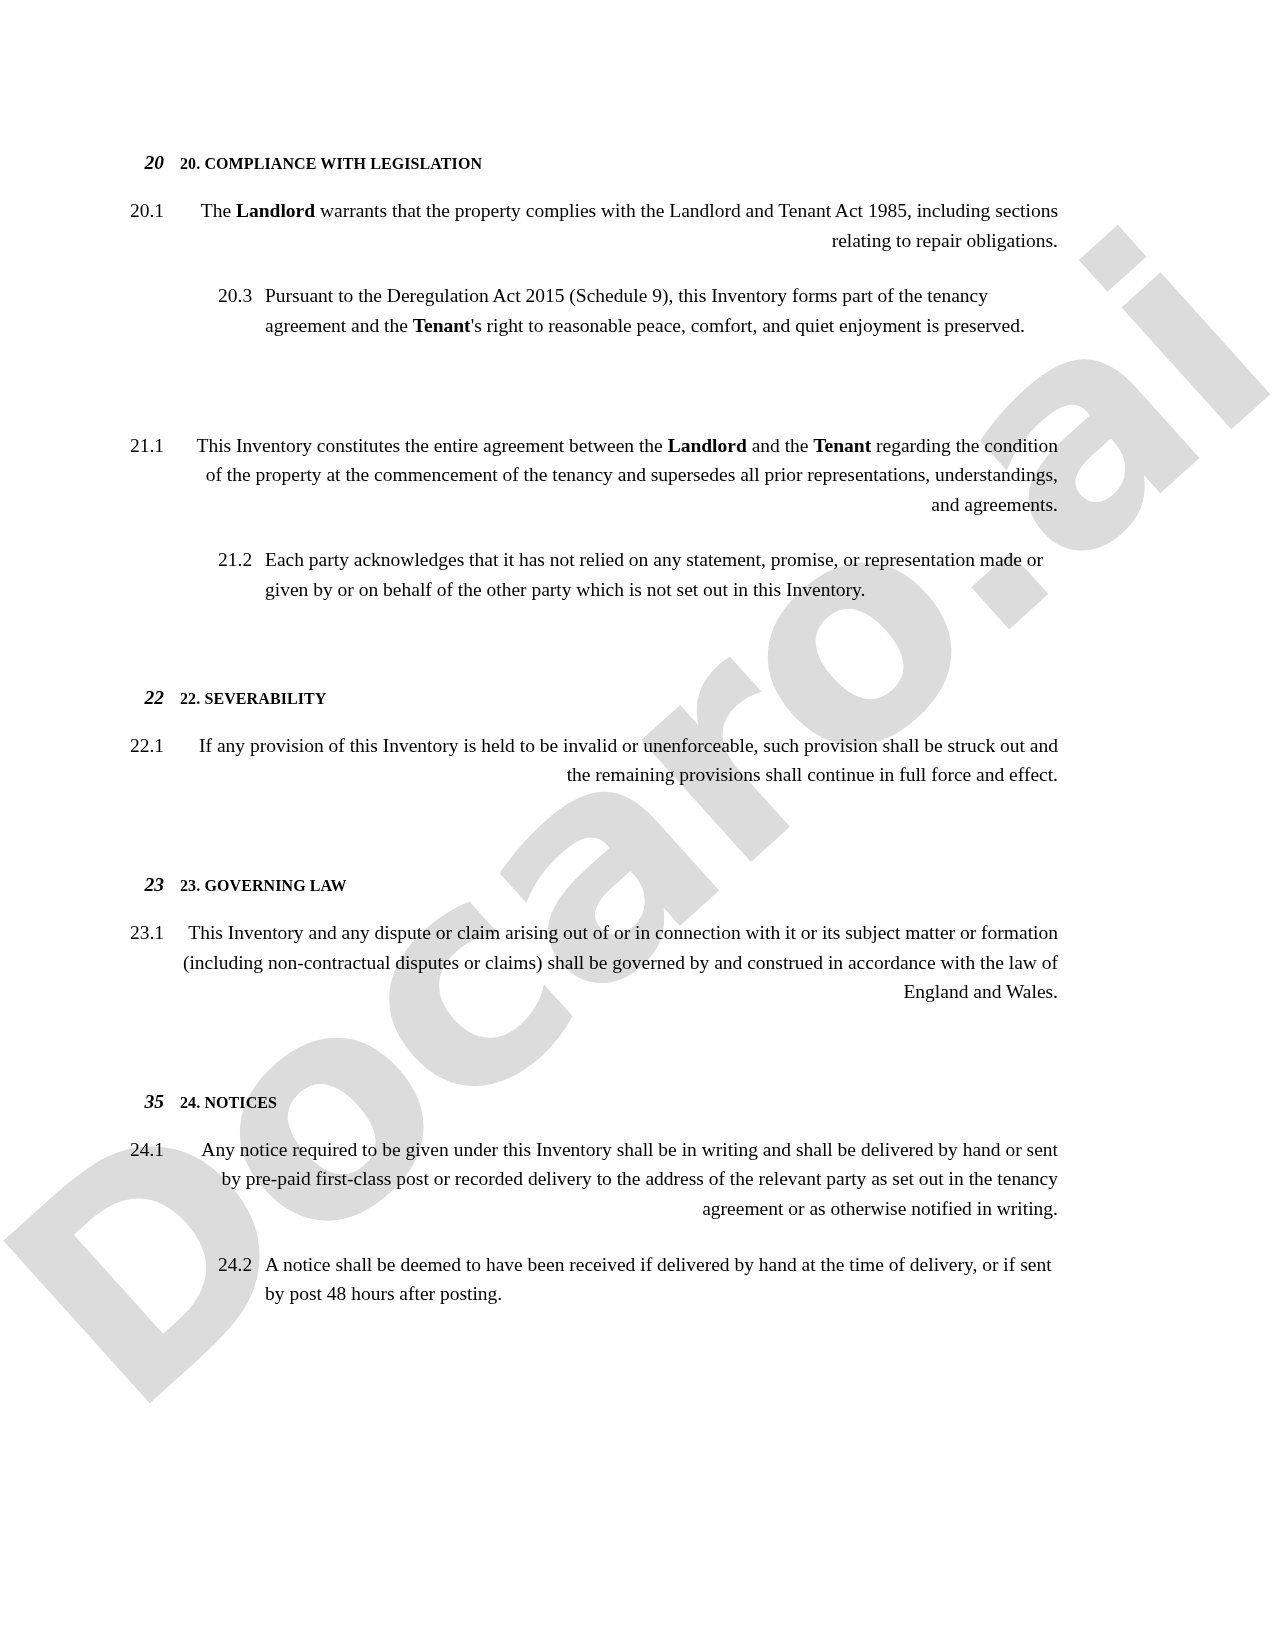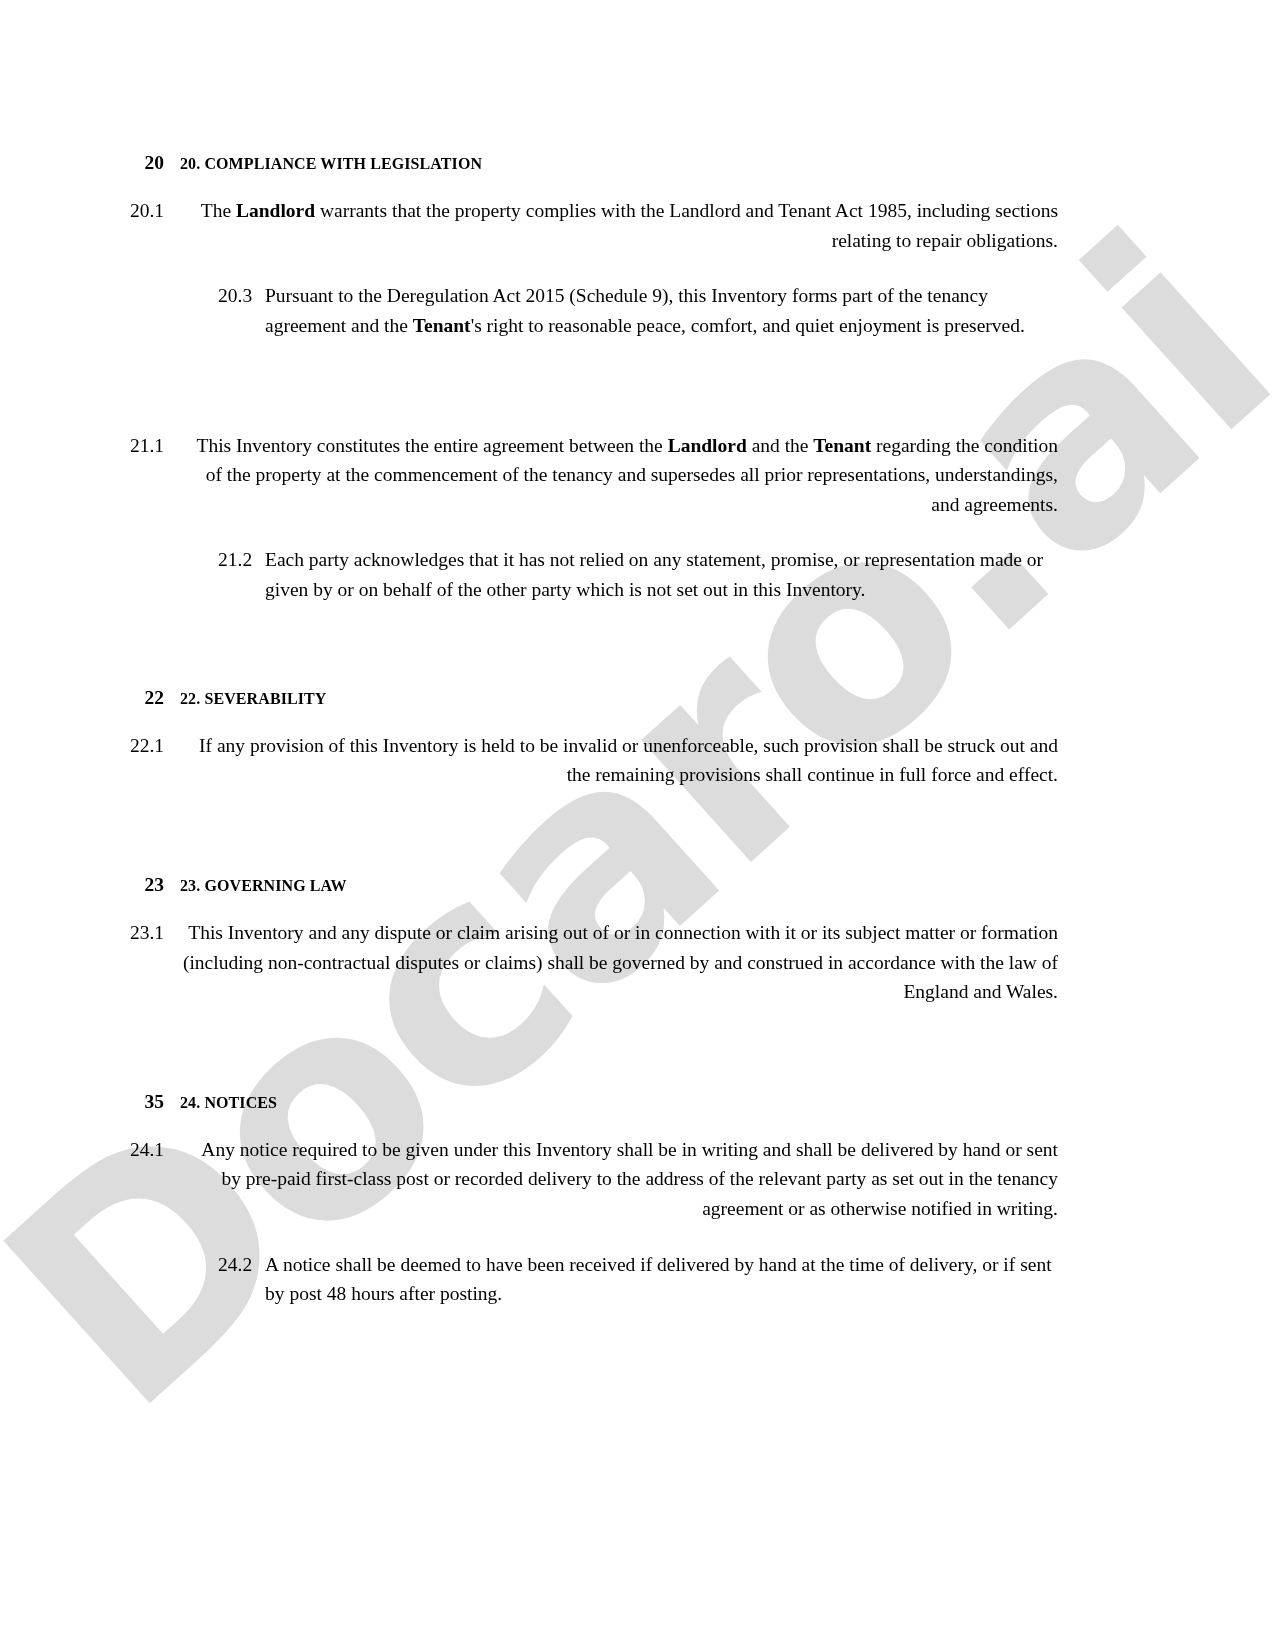--- a/index.html
+++ b/index.html
@@ -69,20 +69,21 @@
     padding: 0;
   }
   .section-heading .sec-num {
     width: 180px;
     flex: 0 0 180px;
     text-align: right;
     padding-right: 16px;
     box-sizing: border-box;
     font-weight: bold;
     font-size: 19.5px;
+    font-style: italic;
   }
   .section-heading .sec-title {
     font-weight: bold;
     font-size: 16px;
     letter-spacing: 0.1px;
   }
 
   
   .clause-l1 {
     display: flex;

